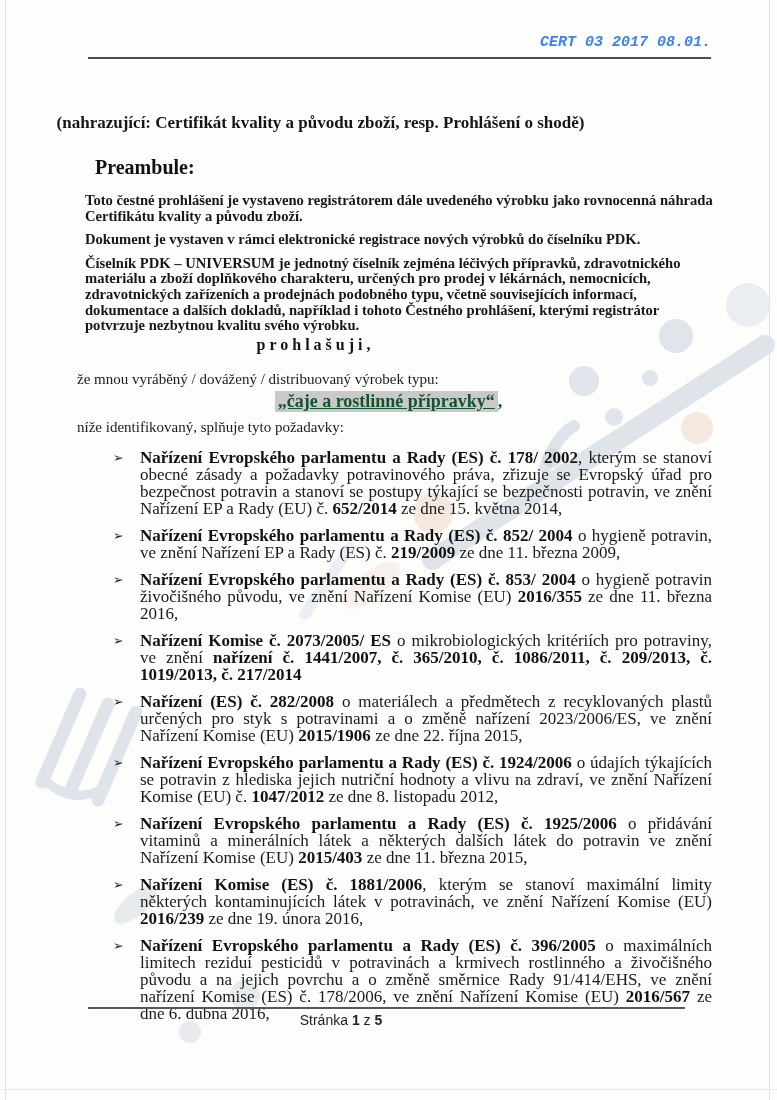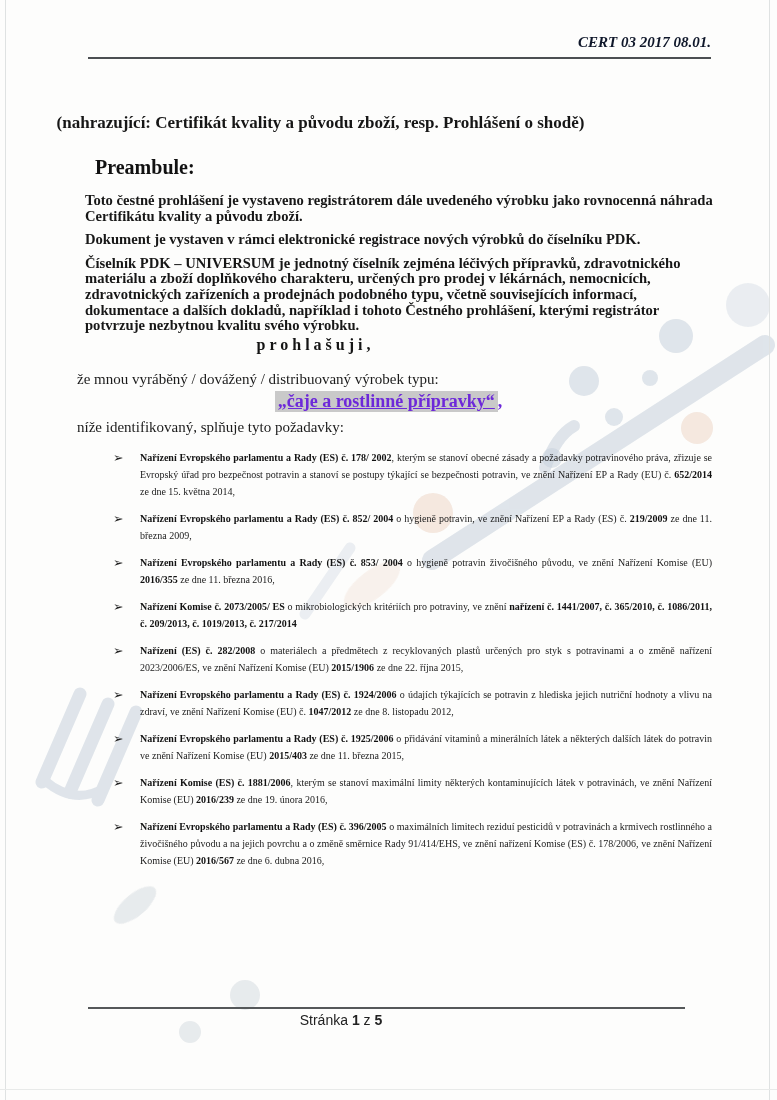--- a/index.html
+++ b/index.html
@@ -18,22 +18,22 @@
   .scan-edge{position:absolute;background:#dfe2e2;}
   .edge-left{left:5px;top:0;width:1px;height:1100px;}
   .edge-right{left:769px;top:0;width:1px;height:1100px;}
   .edge-bottom{left:0;top:1089px;width:777px;height:1px;background:#e8eae9;}
 
   .wm{position:absolute;left:0;top:0;z-index:0;pointer-events:none;}
   .content-layer{position:absolute;left:0;top:0;width:777px;height:1100px;z-index:1;}
 
   .doc-code{
     position:absolute;top:34px;right:66px;
-    font-family:Liberation Serif, serif;
-    font-style:italic;font-weight:bold;font-size:15px;color:#0f172a;
+    font-family:Liberation Mono, monospace;
+    font-style:italic;font-weight:bold;font-size:15px;color:#3b82f6;
   }
   .header-rule{position:absolute;top:57px;left:88px;width:623px;height:2px;background:#4c4f52;}
 
   .title{
     position:absolute;top:80px;left:0;width:777px;
     text-align:center;font-weight:bold;font-size:25px;color:#141414;
   }
   .subtitle{
     position:absolute;top:113px;left:0;width:641px;
     text-align:center;font-weight:bold;font-size:17px;color:#161616;
@@ -55,39 +55,39 @@
   }
   .prohlasuji{
     position:absolute;top:336px;left:0;width:627px;
     text-align:center;font-weight:bold;font-size:16px;color:#141414;
   }
   .product-intro{
     position:absolute;top:371px;left:77px;width:634px;font-size:15px;
   }
   .product-line{
     position:absolute;top:391px;left:0;width:777px;text-align:center;
-    font-weight:bold;font-size:18px;color:#6d28d9;
+    font-weight:bold;font-size:18px;color:#14532d;
   }
   .product-line .hl{
     text-decoration:underline;
     padding:0 3px 1px 3px;
   }
   .req-intro{
     position:absolute;top:419px;left:77px;width:634px;font-size:15px;
   }
 
   .reg-list{
     position:absolute;top:449px;left:113px;width:599px;
   }
   .reg-item{display:flex;margin-bottom:10px;}
   .reg-item .marker{
     width:27px;flex:0 0 27px;font-size:12.5px;color:#222;padding-top:1px;
   }
   .reg-item .reg-text{
-    flex:1;font-size:10px;line-height:17px;text-align:justify;color:#1a1a1a;
+    flex:1;font-size:17px;line-height:17px;text-align:justify;color:#1a1a1a;
   }
   .reg-item .reg-text b{color:#121212;}
 
   .footer-rule{position:absolute;top:1007px;left:88px;width:597px;height:2px;background:#55585a;}
   .footer-text{
     position:absolute;top:1012px;left:0;width:682px;text-align:center;
     font-family:"Liberation Sans", sans-serif;font-size:14px;color:#222;
     white-space:pre;
   }
   .footer-text b{font-weight:bold;}

